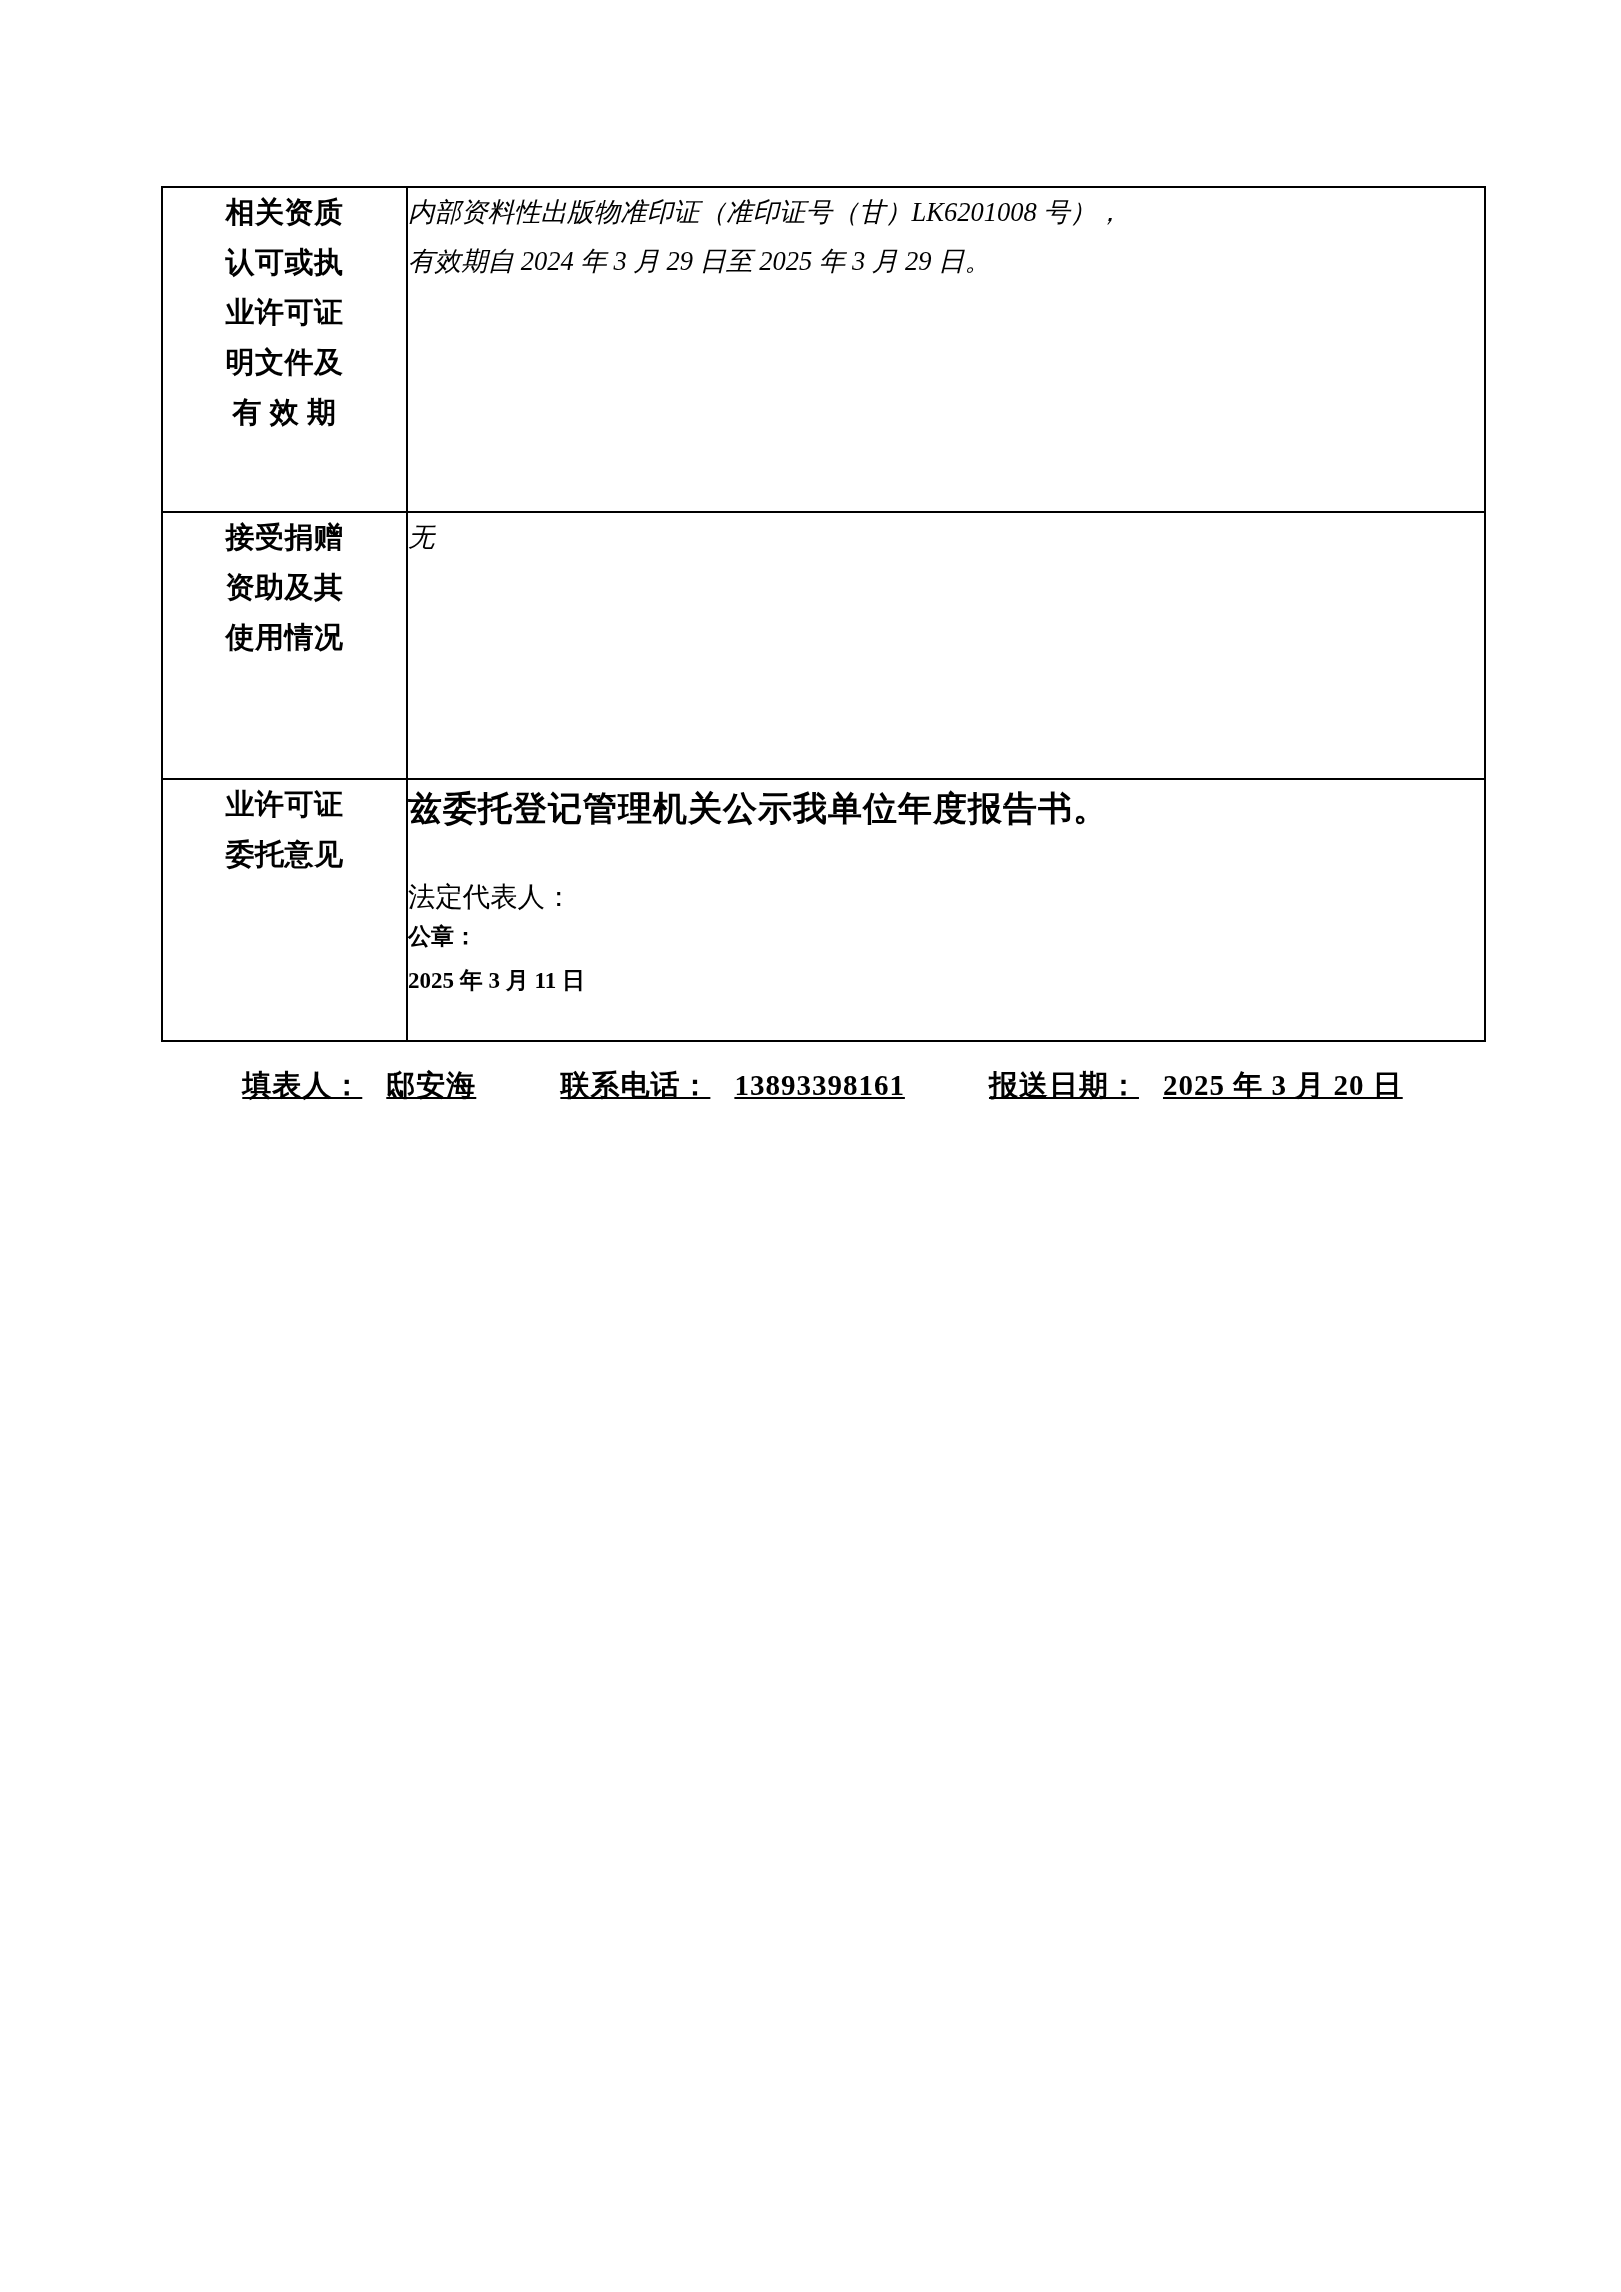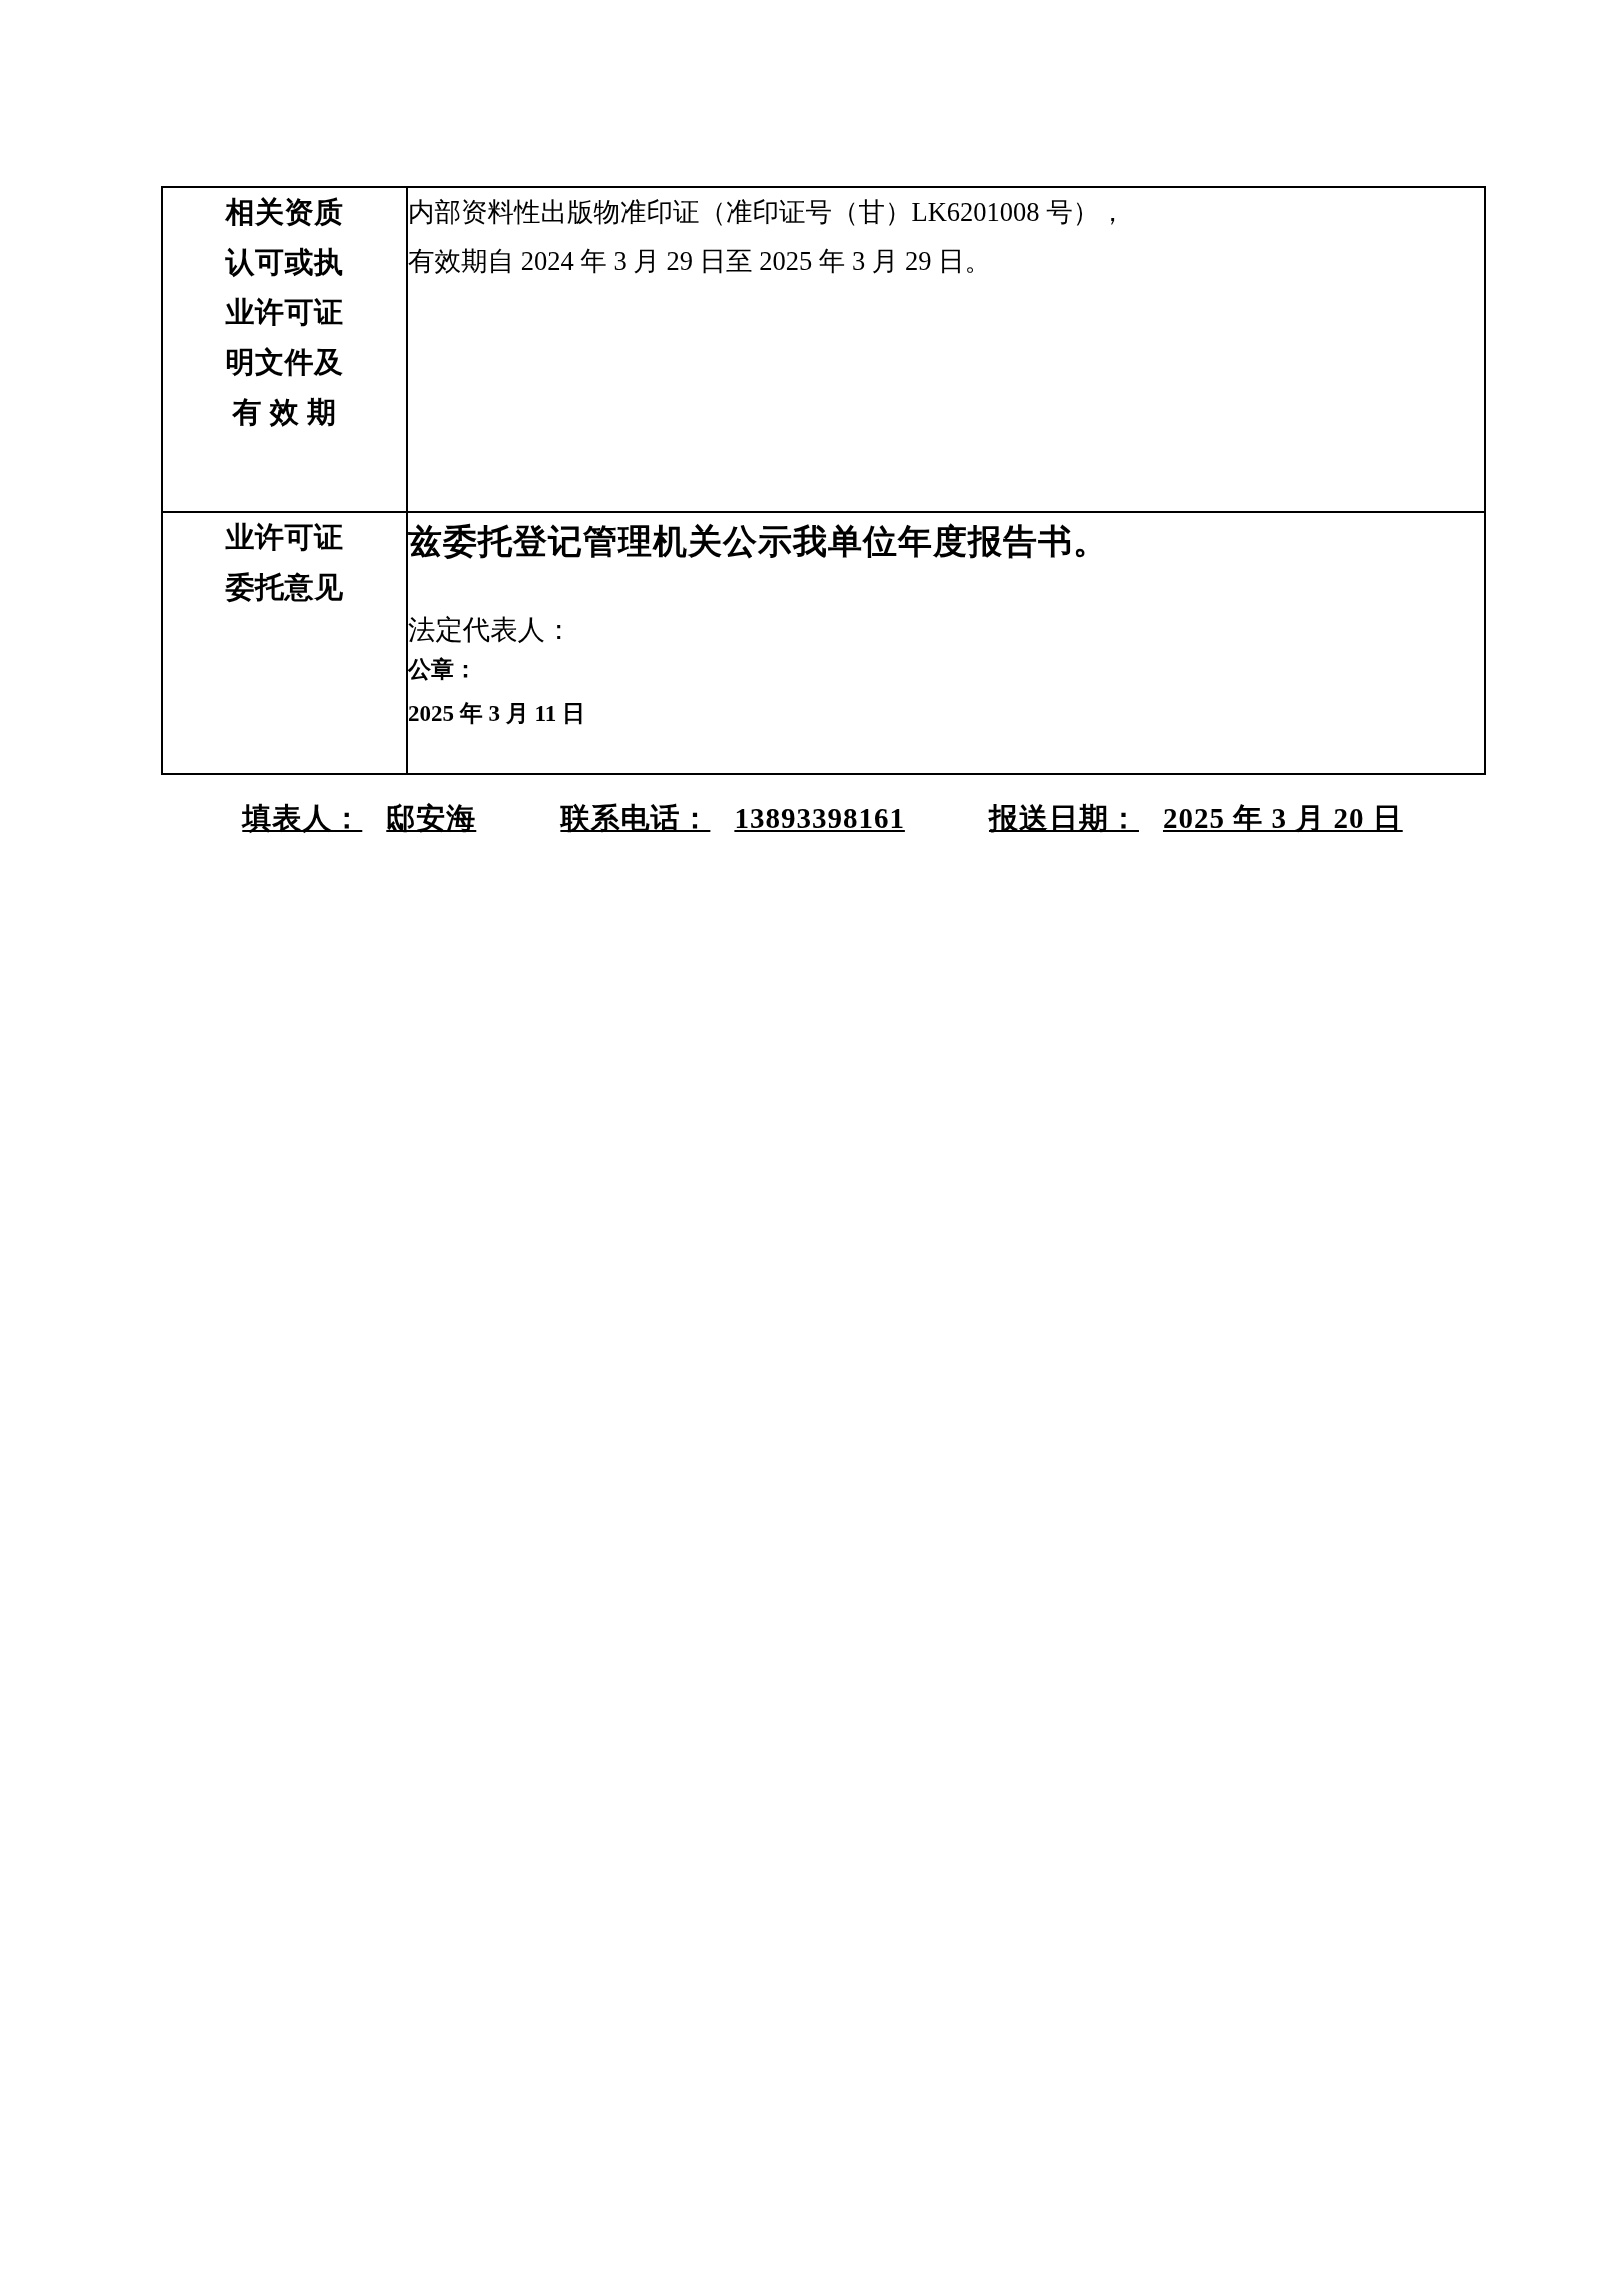--- a/index.html
+++ b/index.html
@@ -53,20 +53,21 @@
     white-space: pre;
   }
 
   
   td.content {
     padding: 21.6px 23.5px 17.6px 21.6px;
   }
   .ctext {
     font-size: 27.4px;
     line-height: 1.85;
+    font-style: italic;
   }
   .ctext.small {
     font-size: 26.5px;
   }
 
   .row-sign {
     display: flex;
     justify-content: space-between;
     align-items: flex-start;
     flex-direction: column;
@@ -125,20 +126,32 @@
             <div>有 效 期</div>
           </div>
         </td>
         <td class="content" style="height:323px">
           <div class="ctext small">内部资料性出版物准印证（准印证号（甘）LK6201008 号），</div>
           <div class="ctext small">有效期自 2024 年 3 月 29 日至 2025 年 3 月 29 日。</div>
         </td>
       </tr>
 
 
+      <tr>
+        <td class="label">
+          <div class="label-lines">
+            <div>接受捐赠</div>
+            <div>资助及其</div>
+            <div>使用情况</div>
+          </div>
+        </td>
+        <td class="content" style="height:265px">
+          <div class="ctext small">无</div>
+        </td>
+      </tr>
 
       <tr>
         <td class="label">
           <div class="label-lines">
             <div>业许可证</div>
             <div>委托意见</div>
           </div>
         </td>
         <td class="content" style="height:260px">
           <div class="stmt-line">兹委托登记管理机关公示我单位年度报告书。</div>

